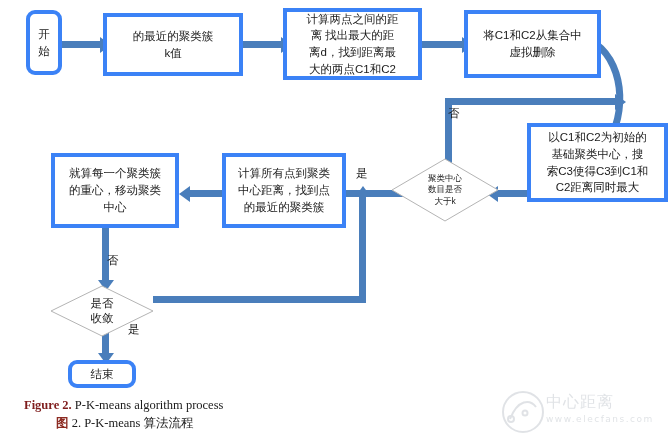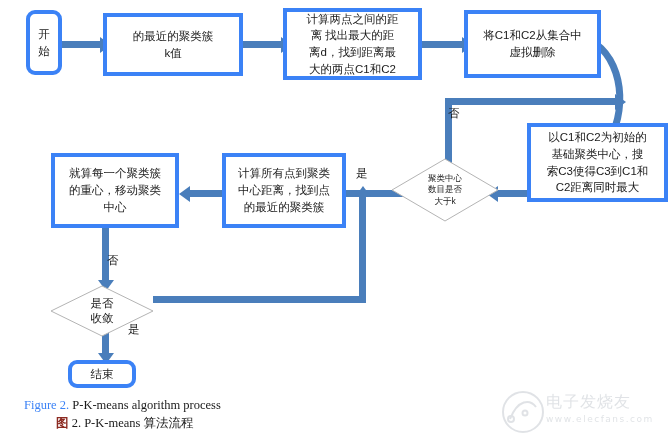--- a/index.html
+++ b/index.html
@@ -107,22 +107,22 @@
   
   .caption {
     position: absolute;
     left: 24px;
     font-family: "Liberation Serif", "DejaVu Serif", serif;
     font-size: 12.5px;
     color: #1a1a1a;
     white-space: nowrap;
   }
   .caption .lead {
-    color: #3b82f6;
-    font-weight: normal;
+    color: #7f1d1d;
+    font-weight: bold;
   }
   .caption .boxglyph {
     display: inline-block;
     color: #8c2b22;
     font-weight: bold;
   }
   
   .watermark {
     position: absolute;
     right: 6px;
@@ -268,17 +268,17 @@
     <span class="boxglyph">图</span><span> 2. P-K-means 算法流程</span>
   </div>
 
   <div class="watermark">
     <svg width="46" height="46" viewBox="0 0 46 46">
       <circle cx="23" cy="23" r="20" fill="none" stroke="#9aa3ad" stroke-width="2"></circle>
       <path d="M 10 30 C 18 10, 30 10, 36 18" fill="none" stroke="#9aa3ad" stroke-width="2"></path>
       <circle cx="11" cy="30" r="3" fill="none" stroke="#9aa3ad" stroke-width="2"></circle>
       <circle cx="25" cy="24" r="2.5" fill="none" stroke="#9aa3ad" stroke-width="2"></circle>
     </svg>
-    <div class="wm-text">电子发烧友</div>
+    <div class="wm-text">中心距离</div>
     <div class="wm-url">www.elecfans.com</div>
   </div>
 
 </div>
 
 </body></html>

